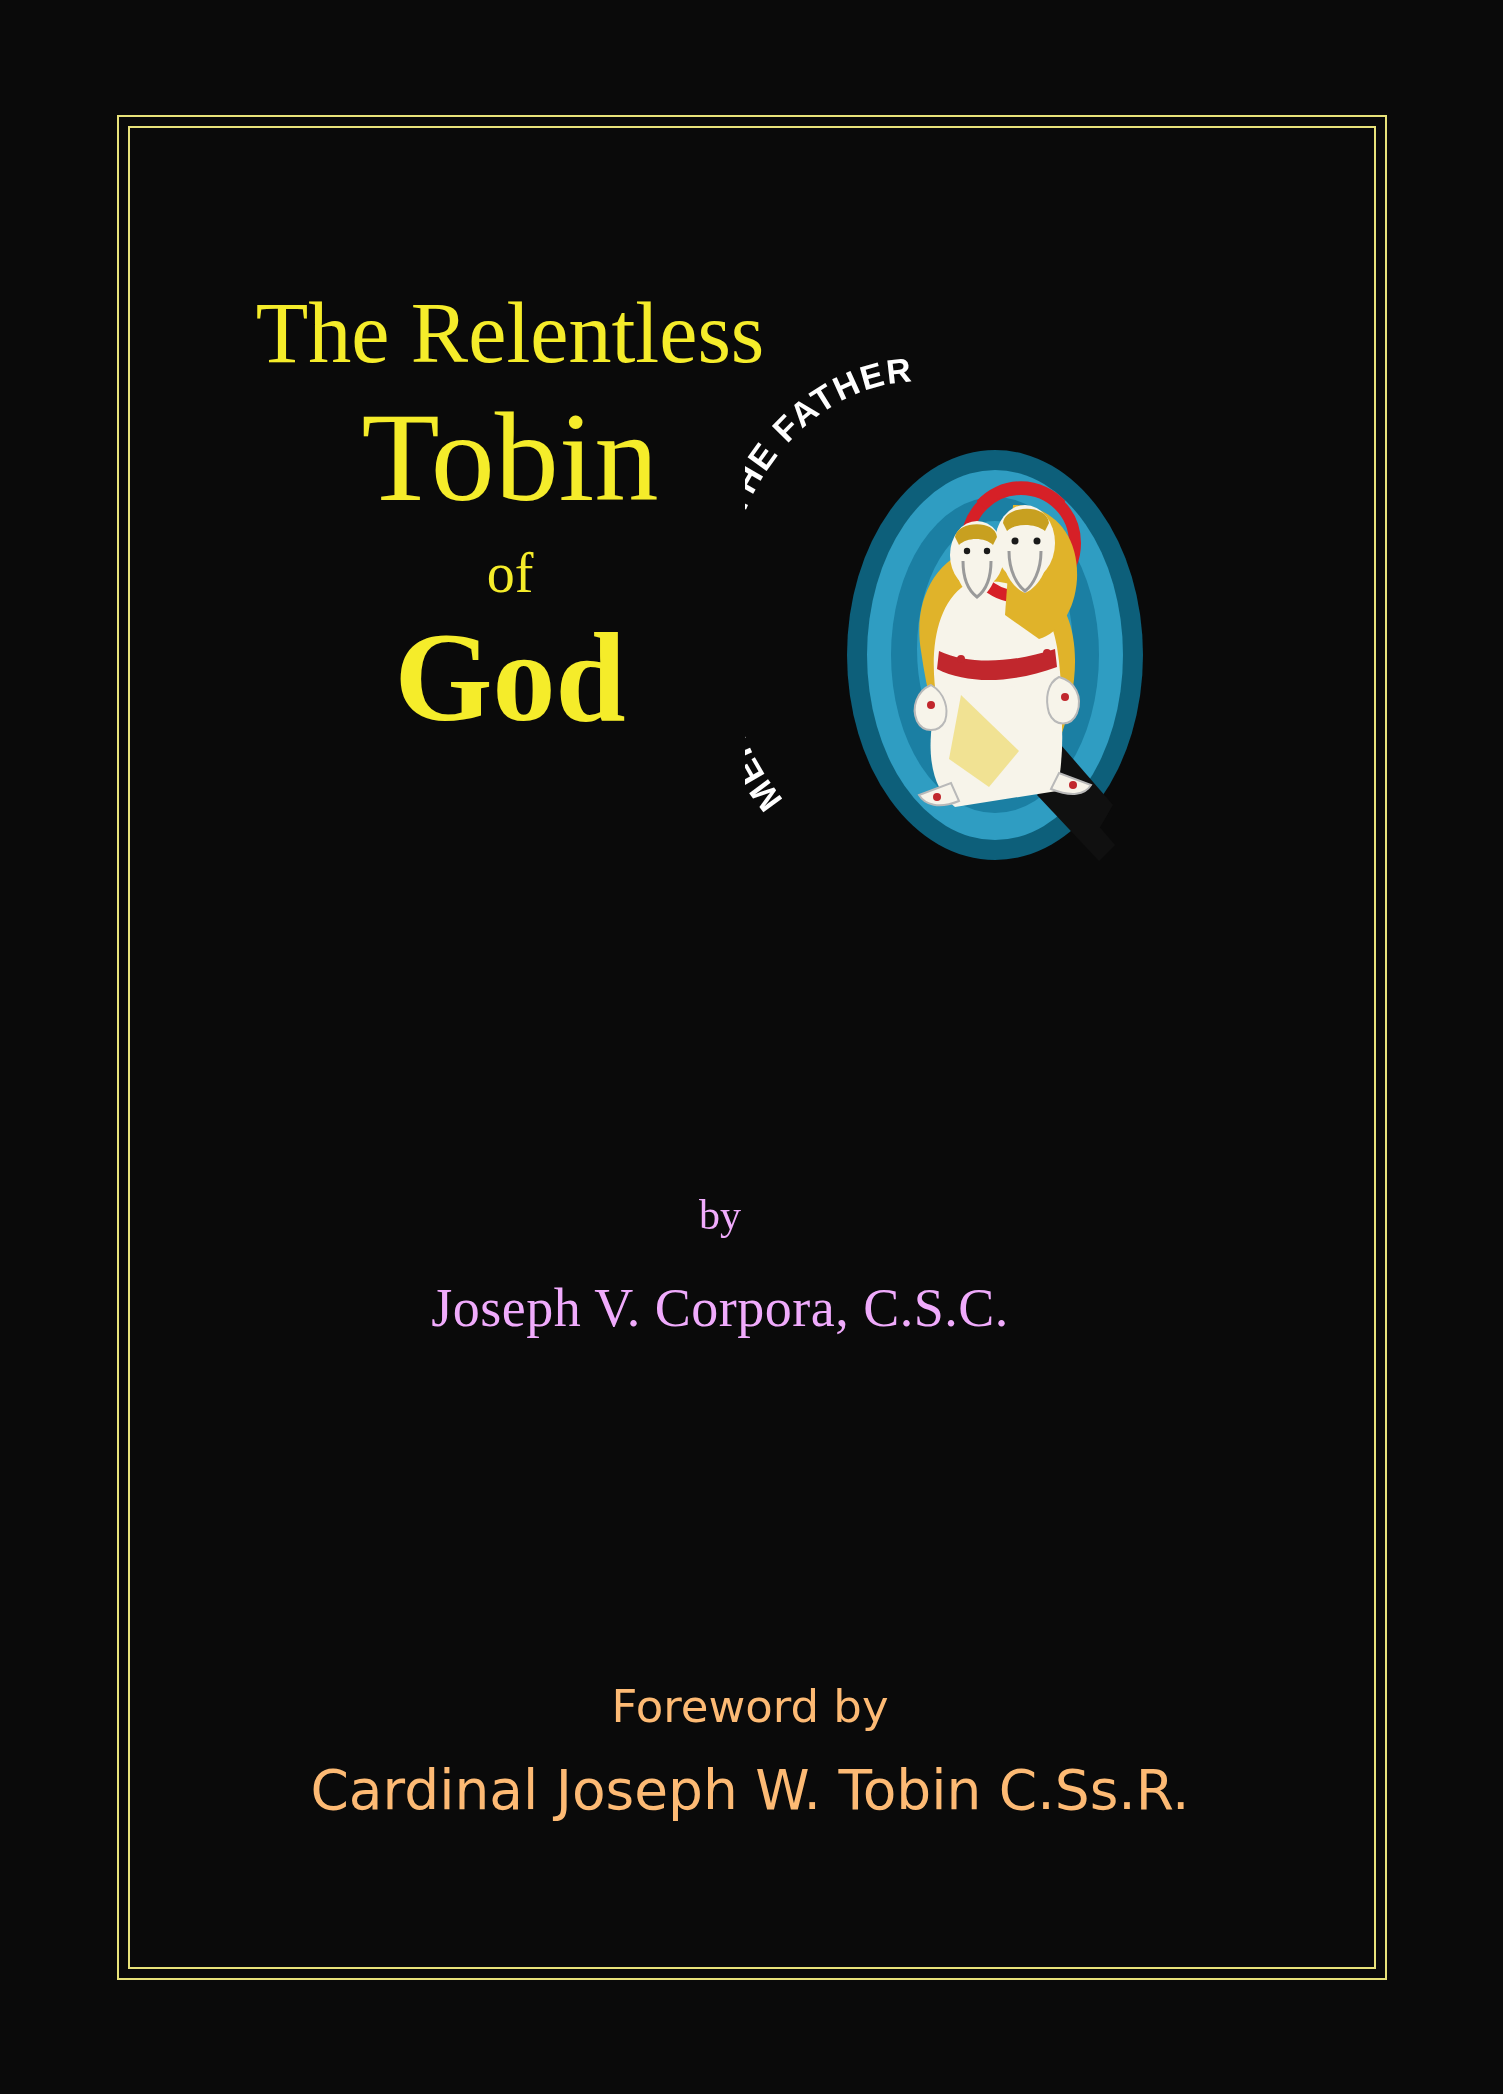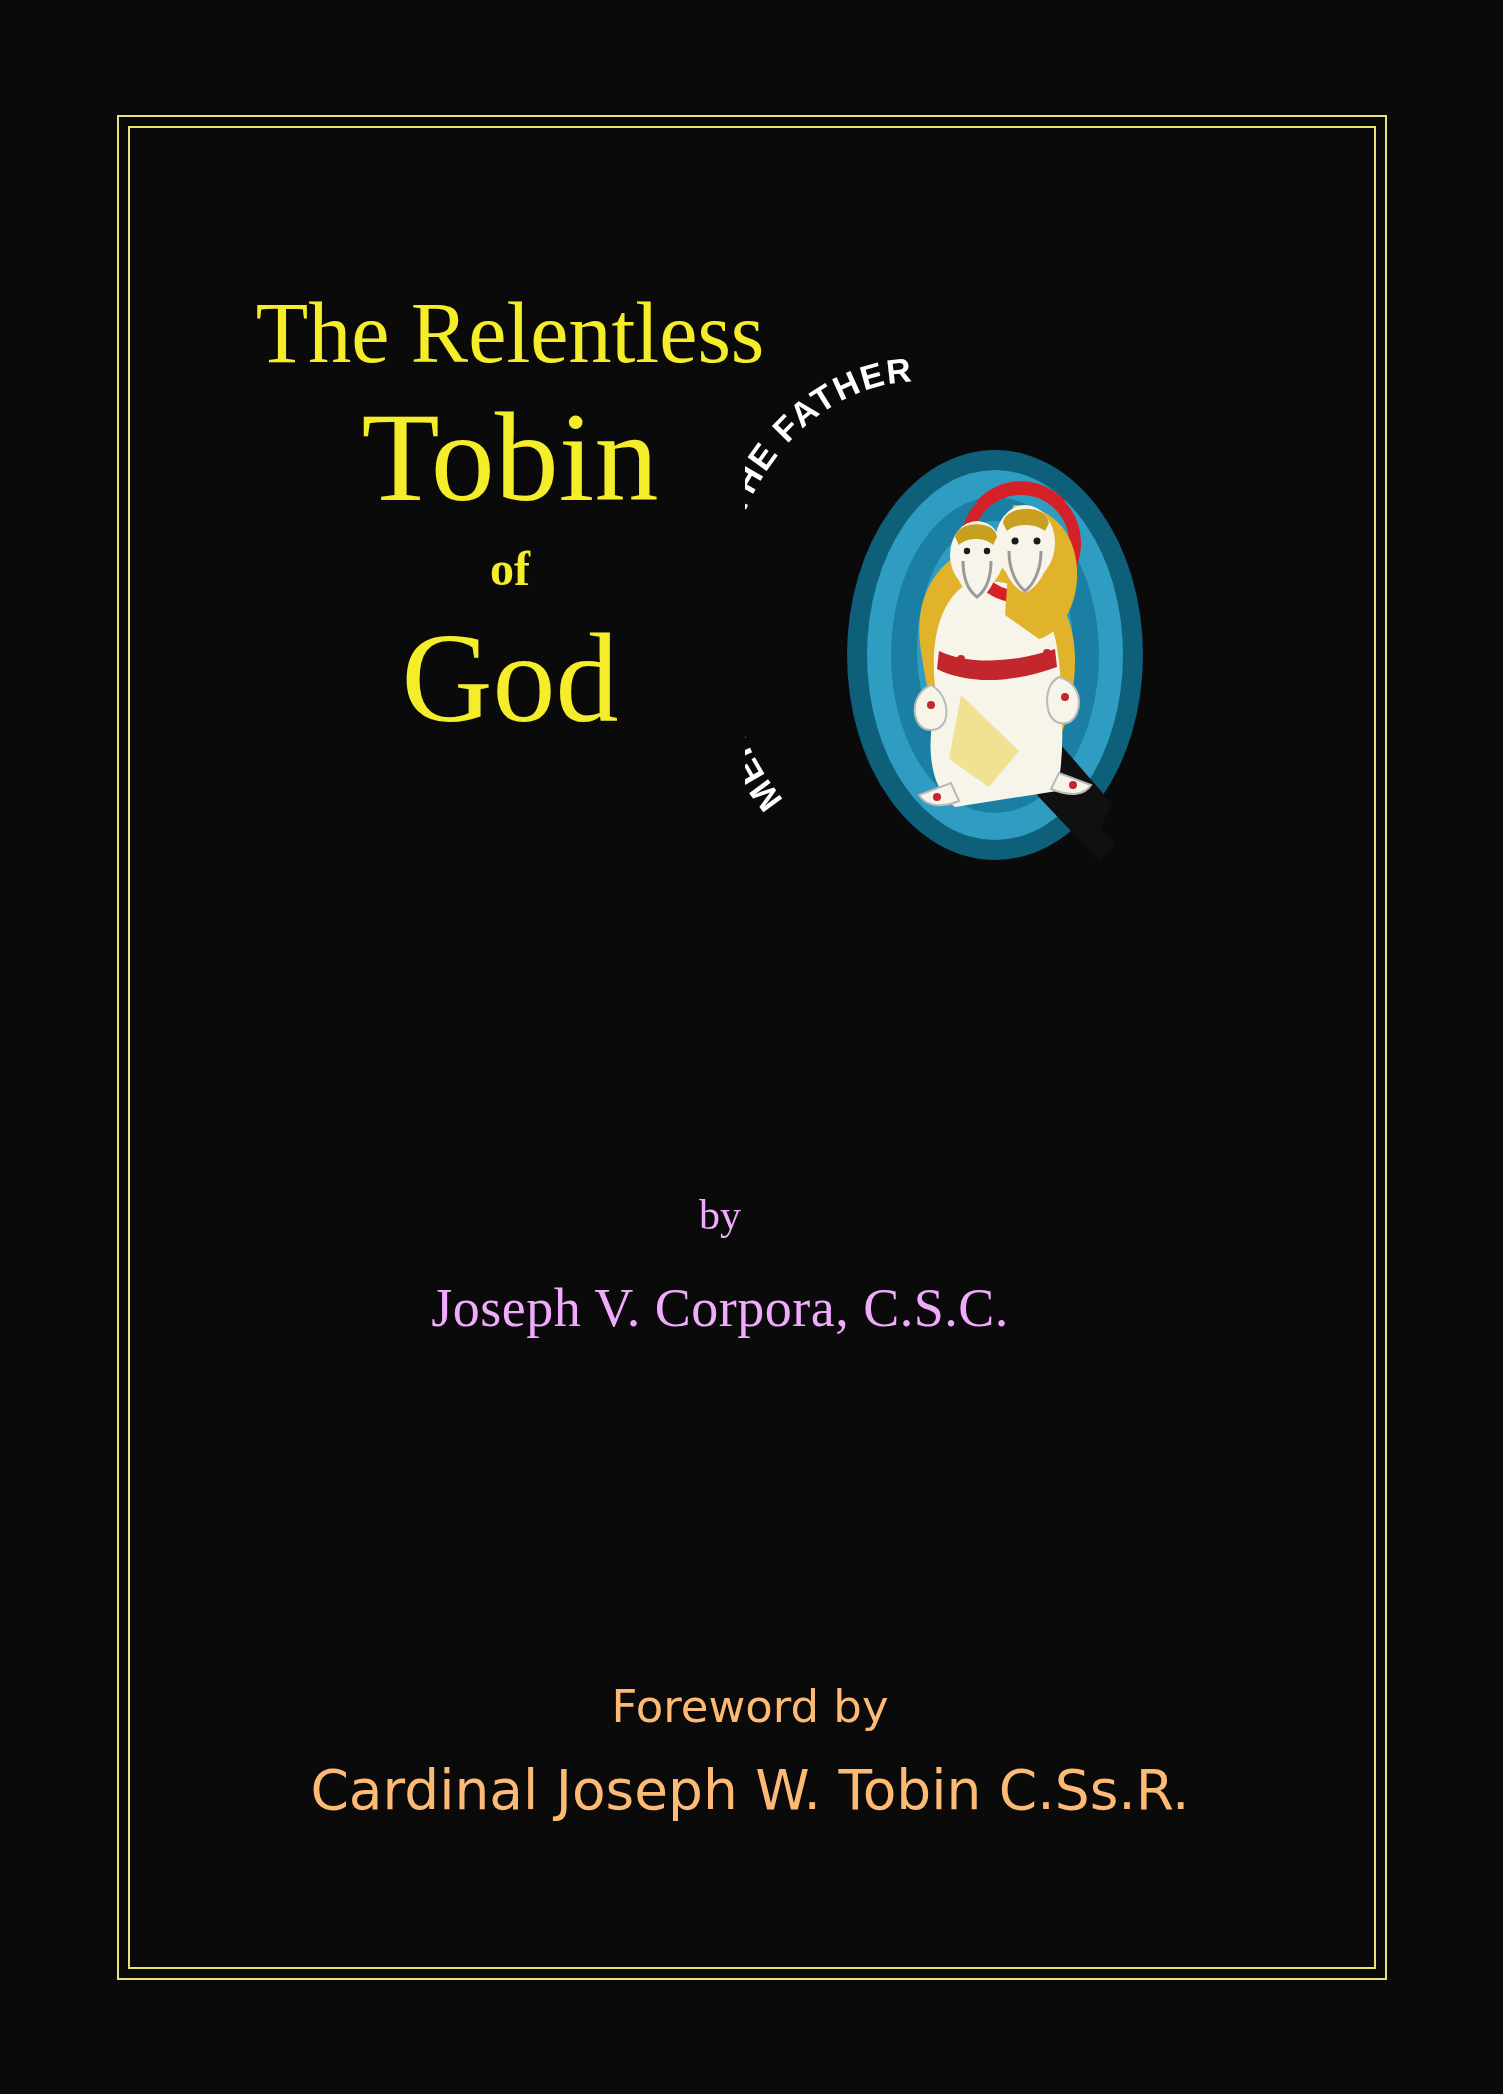--- a/index.html
+++ b/index.html
@@ -58,30 +58,30 @@
     letter-spacing: 0px;
     font-weight: normal;
   }
   .title-line2 {
     font-size: 128px;
     line-height: 1.12;
     font-weight: normal;
     margin-top: 10px;
   }
   .title-line3 {
-    font-size: 48px;
+    font-size: 56px;
     line-height: 1.1;
-    font-weight: bold;
+    font-weight: normal;
     margin-top: 14px;
   }
   .title-line4 {
     font-size: 126px;
     line-height: 1.06;
-    font-weight: normal;
-    margin-top: 16px;
+    font-weight: bold;
+    margin-top: 6px;
   }
 
   
   .emblem {
     position: absolute;
     left: 745px;
     top: 355px;
     width: 420px;
     height: 600px;
   }

